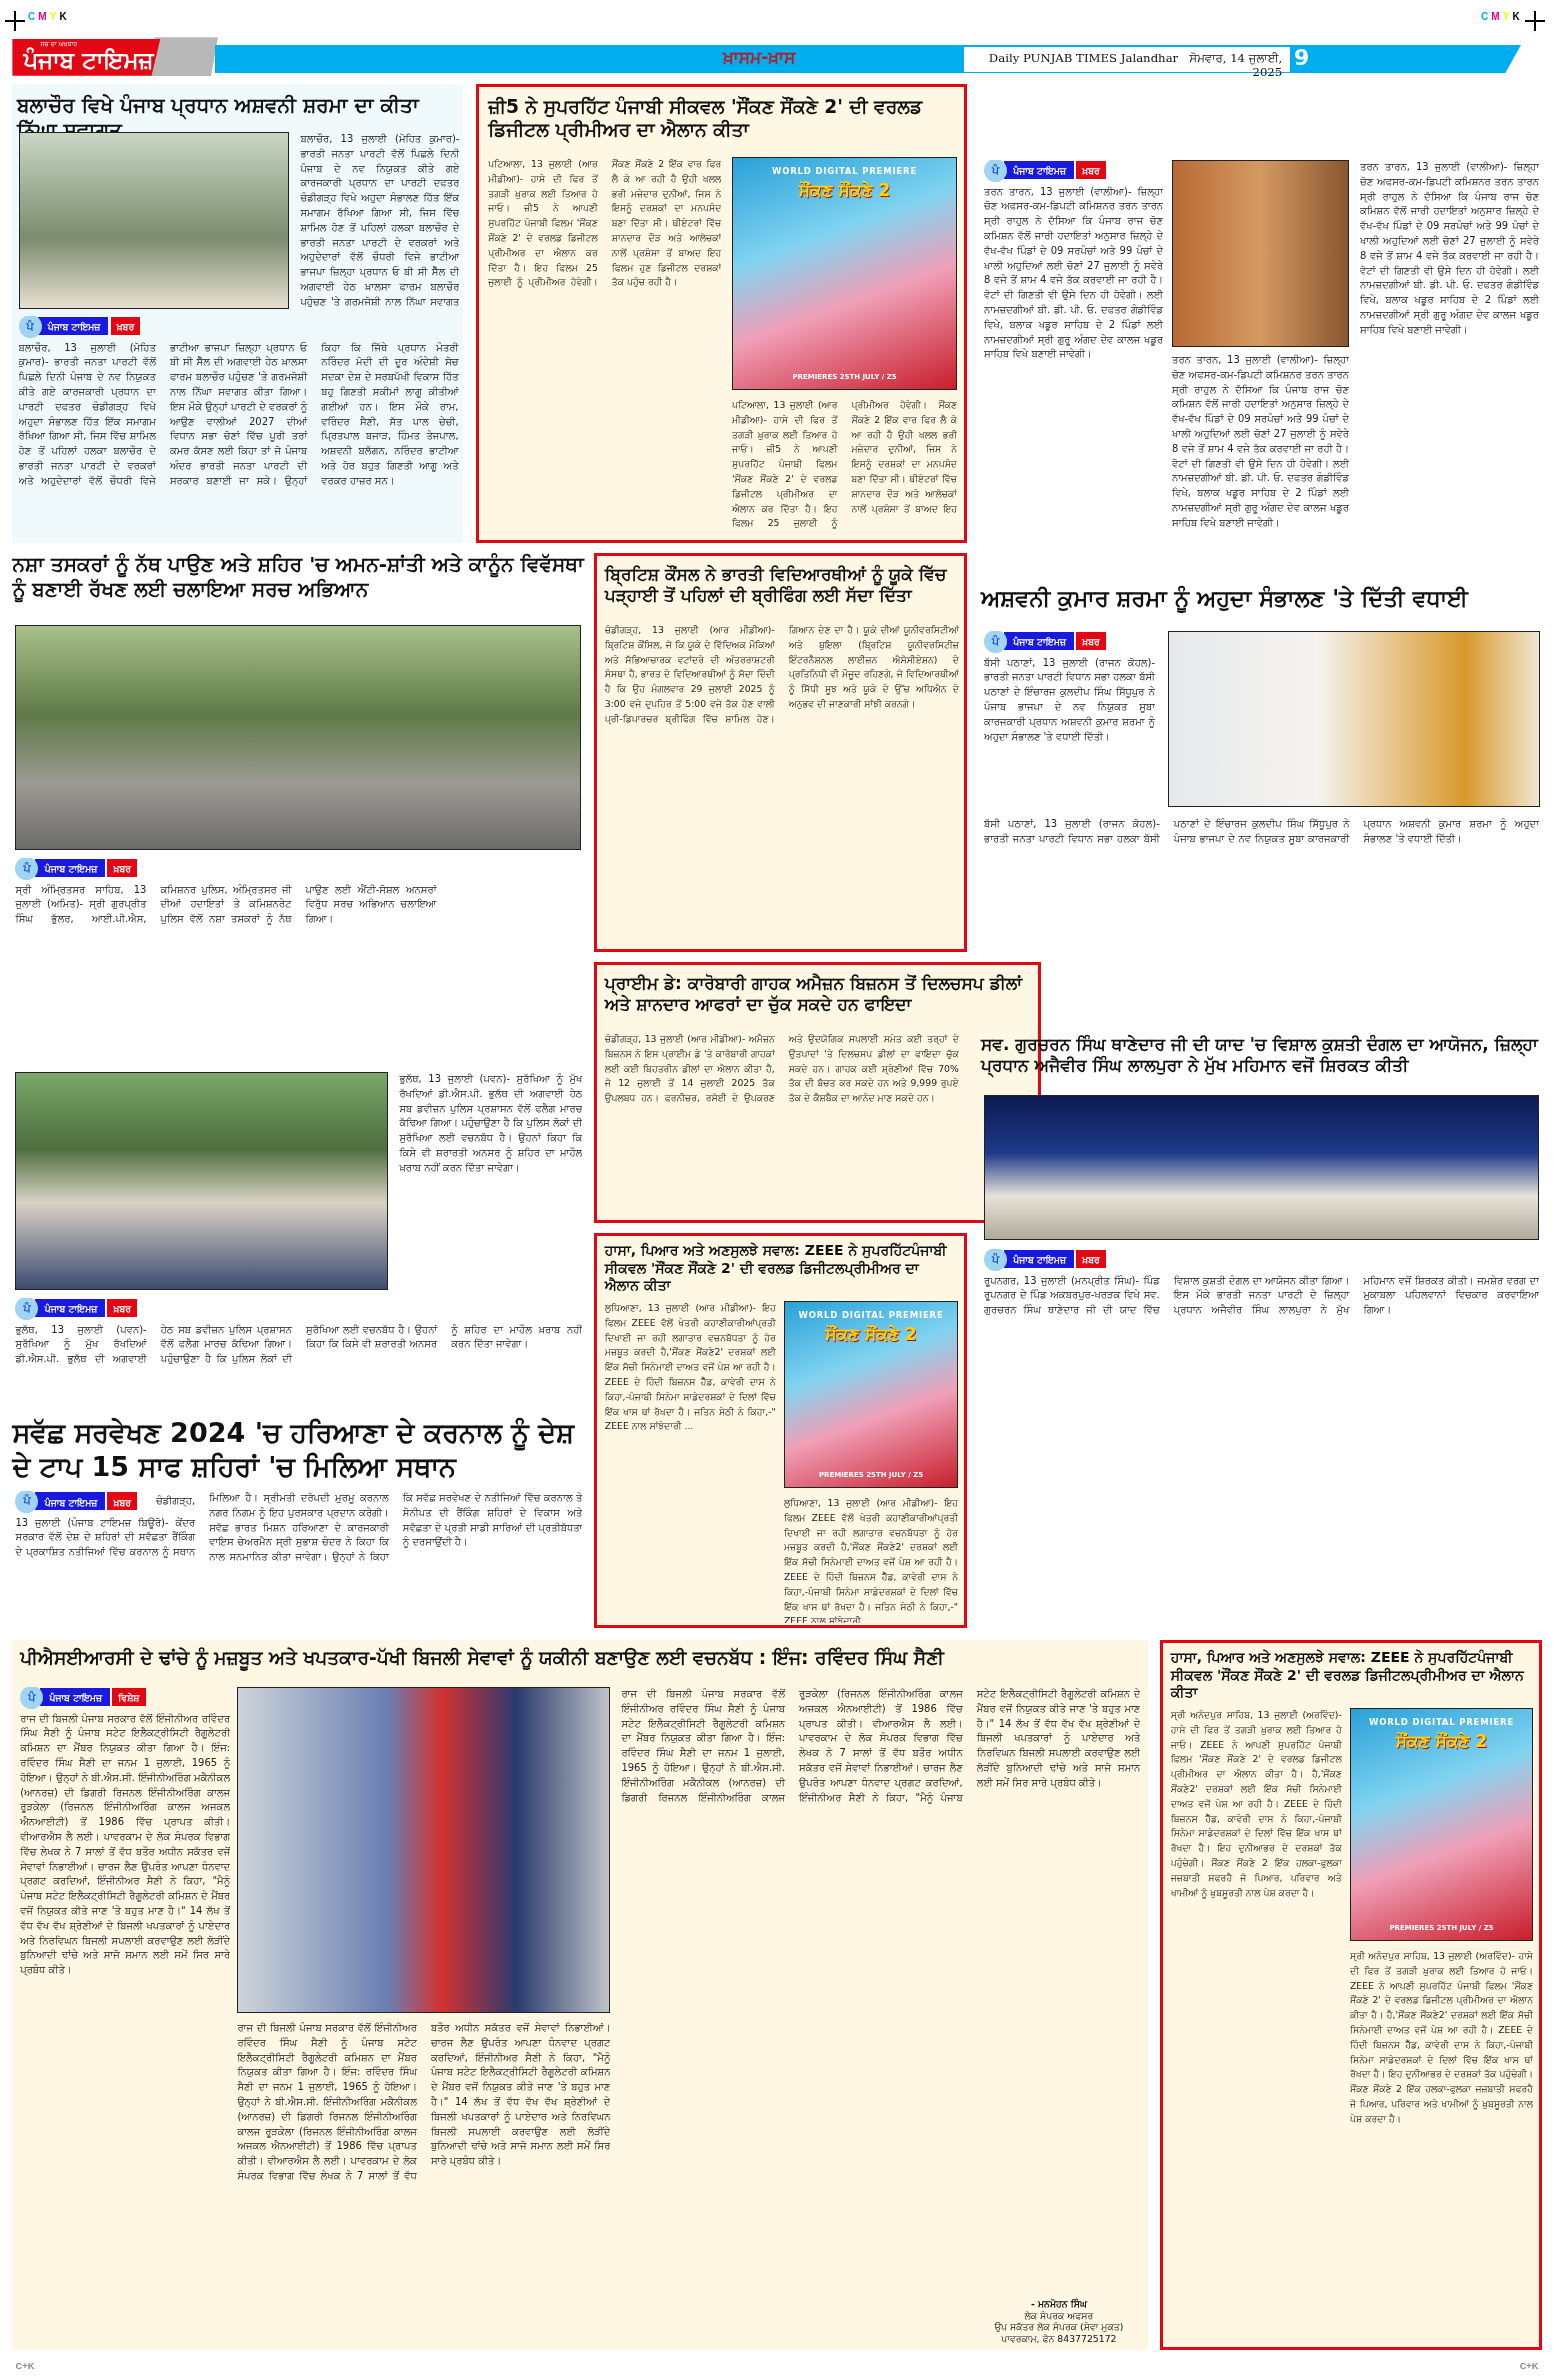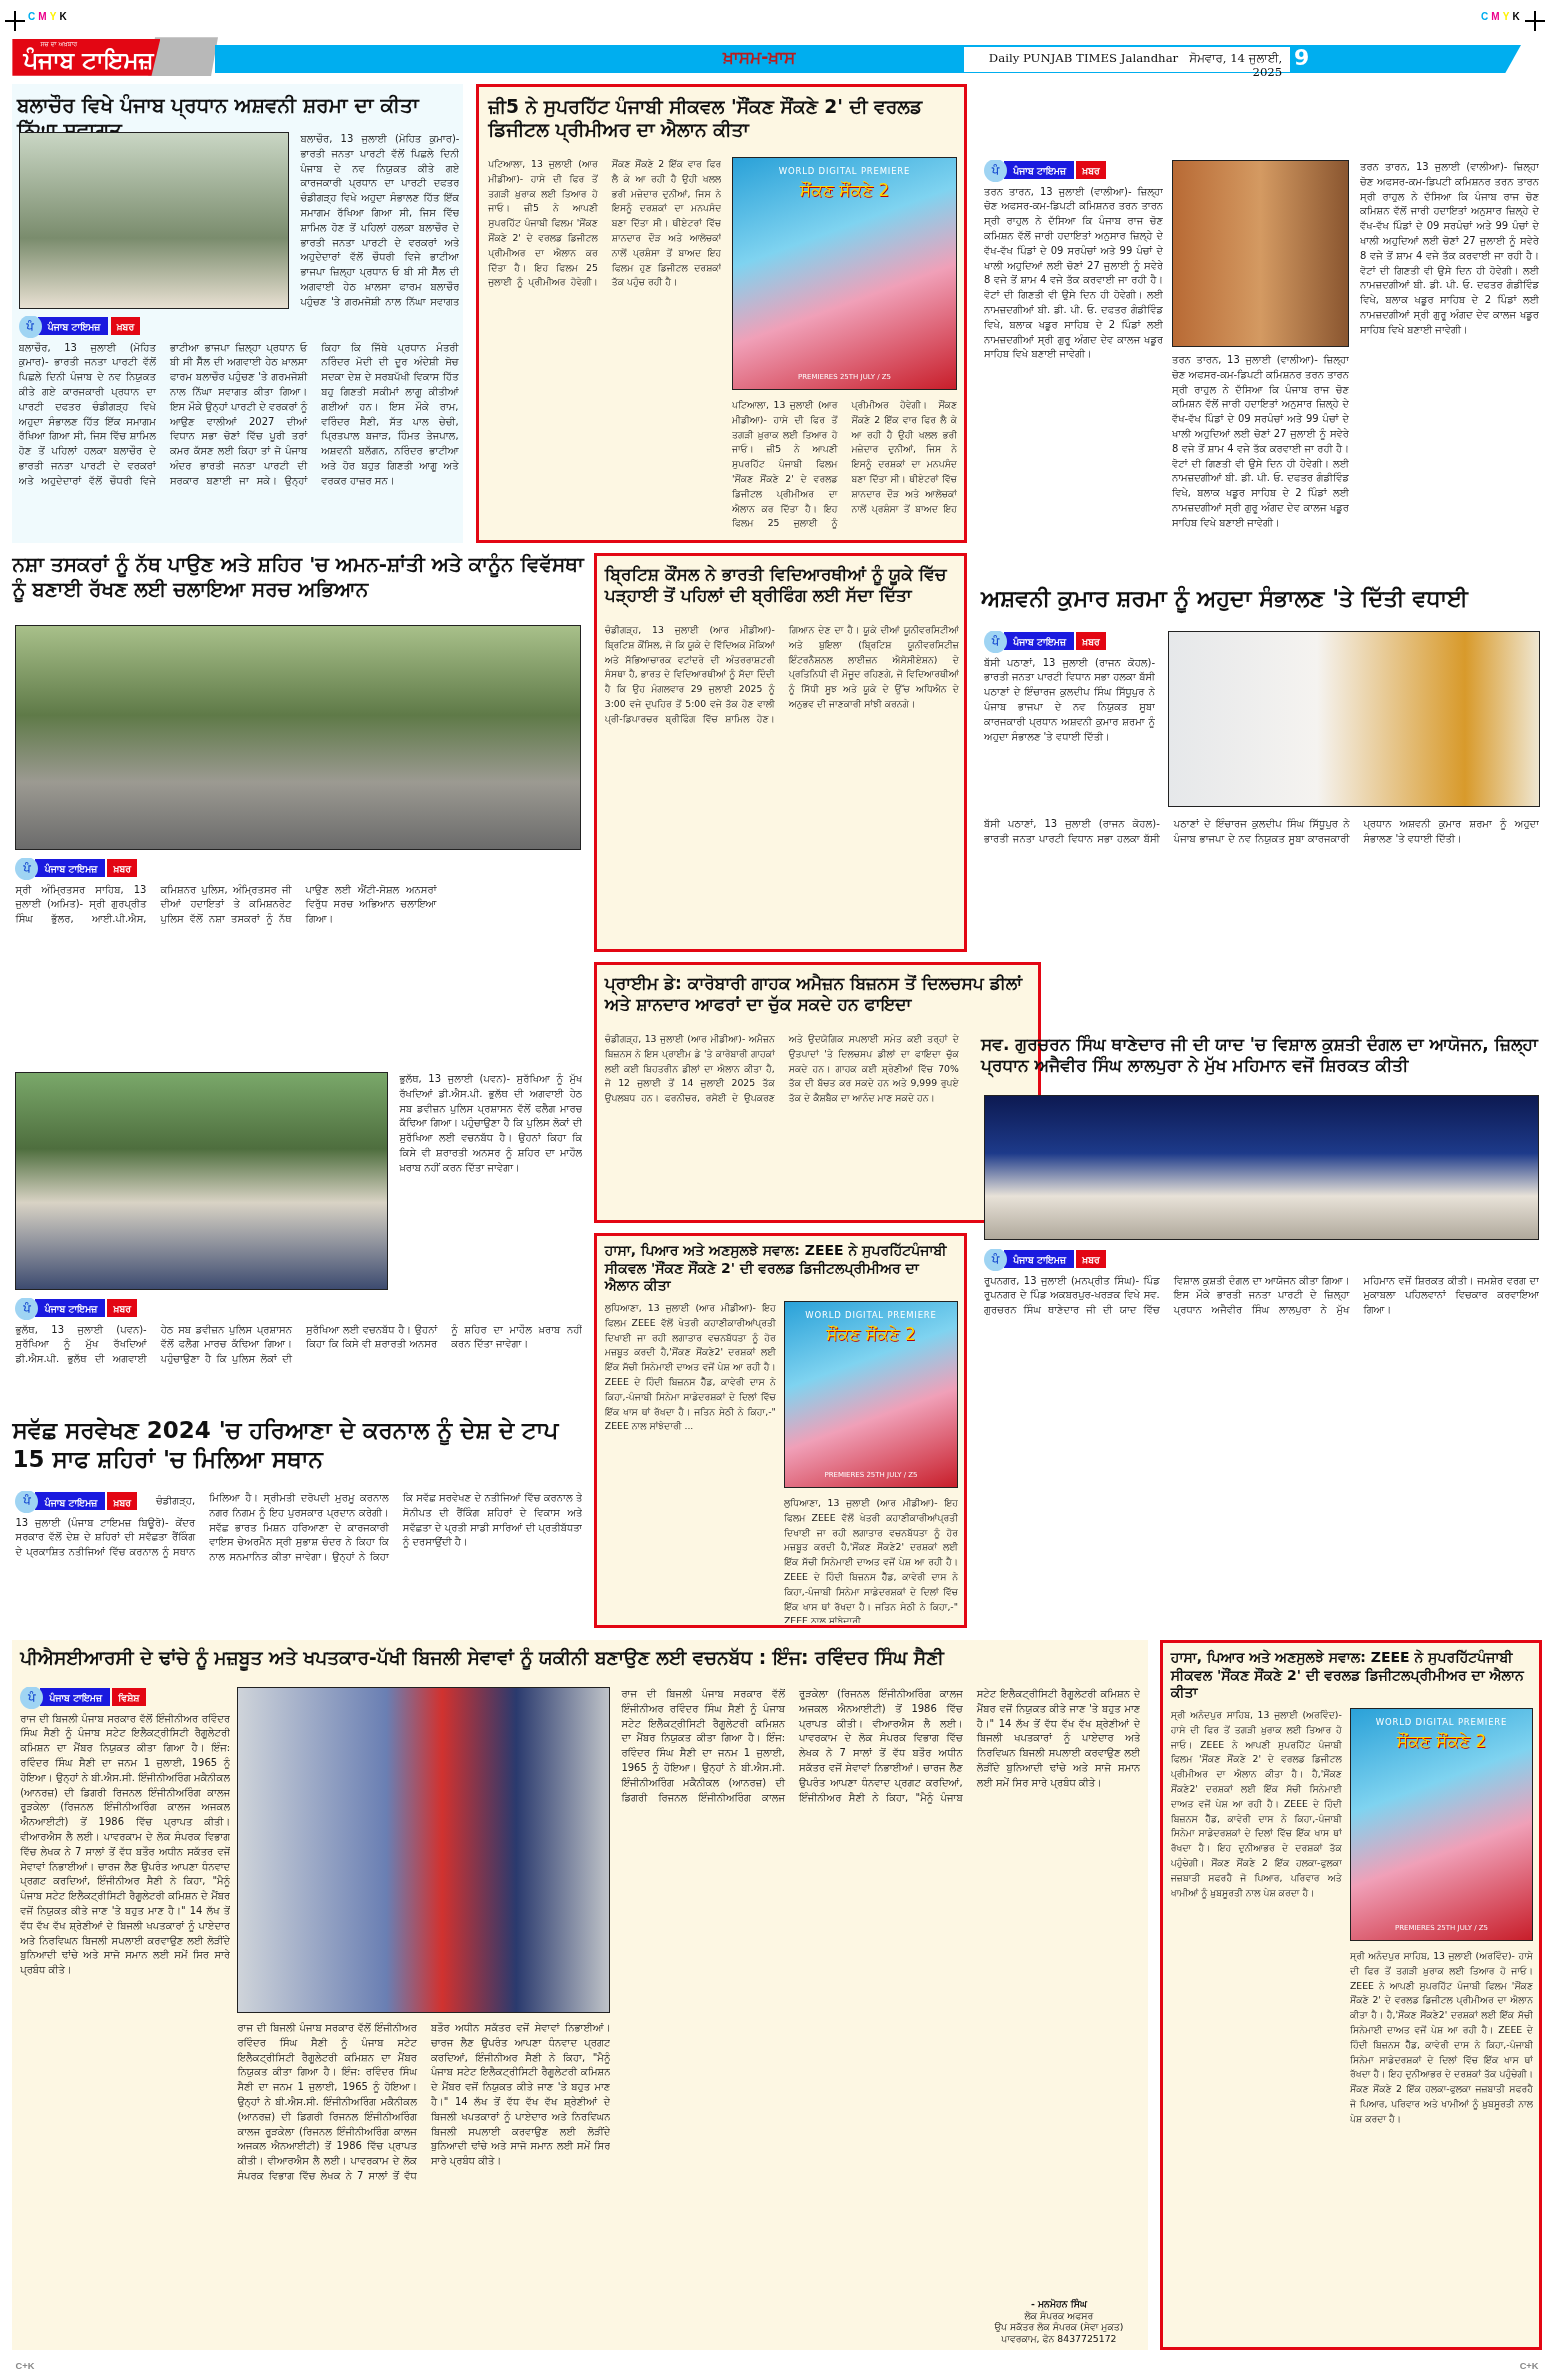--- a/index.html
+++ b/index.html
@@ -19,21 +19,21 @@
 .mh-page{position:absolute;left:1294px;top:14px;color:#fff;font-size:22px;font-weight:bold}
 .headline{font-weight:bold;line-height:1.25;color:#111}
 .body{font-size:10px;line-height:14.8px;color:#222;text-align:justify;column-gap:14px}
 .box-red{position:absolute;border:3.1px solid #e30613;background:#fdf7e3}
 .box-tint{position:absolute;background:#f0fafd}
 .tag{display:inline-flex;align-items:center;height:20px;margin-bottom:4.7px}
 .tag .logo{width:23px;height:23px;border-radius:50%;background:#9fd4f3;color:#1b4fd1;font-weight:bold;font-size:11px;display:flex;align-items:center;justify-content:center;margin-right:-3.1px;position:relative;z-index:1}
 .tag .brand{background:#1a1adf;color:#fff;font-size:9.3px;font-weight:bold;padding:3.9px 7.8px 3.9px 9.3px;height:18.7px}
 .tag .kind{background:#e30613;color:#fff;font-size:9.3px;font-weight:bold;padding:3.9px 6.2px;height:18.7px;margin-left:2.3px}
 .photo{position:absolute;border:1.6px solid #222}
-.poster{background:linear-gradient(160deg,#2aa1d8 0%,#7fd3f0 35%,#f0a0b8 60%,#c81e2a 100%);color:#fff;font-weight:normal;text-align:center}
+.poster{background:linear-gradient(160deg,#2aa1d8 0%,#7fd3f0 35%,#f0a0b8 60%,#c81e2a 100%);color:#fff;font-weight:bold;text-align:center}
 .poster .t1{font-size:8.5px;margin-top:7.8px;letter-spacing:0.8px}
 .poster .t2{font-size:17px;color:#ffd400;margin-top:4.7px;text-shadow:0.8px 0.8px 0 #b00}
 .poster .t3{font-size:7px;position:absolute;bottom:7.8px;left:0;right:0}
 .footer-cmyk{position:absolute;bottom:6.2px;font:bold 9.3px "Liberation Sans",sans-serif;color:#888}
 </style>
 </head>
 <body>
 
 <div class="crop" style="left:4.7px;top:11px"></div>
 <div class="cmyk" style="left:28px">
@@ -155,21 +155,21 @@
     <div class="tag">
       <span class="logo">ਪੰ</span>
       <span class="brand">ਪੰਜਾਬ ਟਾਇਮਜ਼</span>
       <span class="kind">ਖ਼ਬਰ</span>
     </div>
     <div class="body" style="columns:3;height:334px">ਰੂਪਨਗਰ, 13 ਜੁਲਾਈ (ਮਨਪ੍ਰੀਤ ਸਿੰਘ)- ਪਿੰਡ ਰੂਪਨਗਰ ਦੇ ਪਿੰਡ ਅਕਬਰਪੁਰ-ਖਰੜਕ ਵਿਖੇ ਸਵ. ਗੁਰਚਰਨ ਸਿੰਘ ਥਾਣੇਦਾਰ ਜੀ ਦੀ ਯਾਦ ਵਿੱਚ ਵਿਸ਼ਾਲ ਕੁਸ਼ਤੀ ਦੰਗਲ ਦਾ ਆਯੋਜਨ ਕੀਤਾ ਗਿਆ। ਇਸ ਮੌਕੇ ਭਾਰਤੀ ਜਨਤਾ ਪਾਰਟੀ ਦੇ ਜ਼ਿਲ੍ਹਾ ਪ੍ਰਧਾਨ ਅਜੈਵੀਰ ਸਿੰਘ ਲਾਲਪੁਰਾ ਨੇ ਮੁੱਖ ਮਹਿਮਾਨ ਵਜੋਂ ਸ਼ਿਰਕਤ ਕੀਤੀ। ਜਮਸ਼ੇਰ ਵਰਗ ਦਾ ਮੁਕਾਬਲਾ ਪਹਿਲਵਾਨਾਂ ਵਿਚਕਾਰ ਕਰਵਾਇਆ ਗਿਆ।</div>
   </div>
 </article>
 
 <article style="position:absolute;left:12.4px;top:1416px;width:574px;height:218px">
-  <h2 class="headline" style="font-size:23px">ਸਵੱਛ ਸਰਵੇਖਣ 2024 'ਚ ਹਰਿਆਣਾ ਦੇ ਕਰਨਾਲ ਨੂੰ ਦੇਸ਼ ਦੇ ਟਾਪ 15 ਸਾਫ ਸ਼ਹਿਰਾਂ 'ਚ ਮਿਲਿਆ ਸਥਾਨ</h2>
+  <h2 class="headline" style="font-size:27px">ਸਵੱਛ ਸਰਵੇਖਣ 2024 'ਚ ਹਰਿਆਣਾ ਦੇ ਕਰਨਾਲ ਨੂੰ ਦੇਸ਼ ਦੇ ਟਾਪ 15 ਸਾਫ ਸ਼ਹਿਰਾਂ 'ਚ ਮਿਲਿਆ ਸਥਾਨ</h2>
   <div style="position:absolute;left:3.1px;top:75px;width:567px;height:140px;overflow:hidden">
     <div class="body" style="columns:3;height:140px">
       <div class="tag">
         <span class="logo">ਪੰ</span>
         <span class="brand">ਪੰਜਾਬ ਟਾਇਮਜ਼</span>
         <span class="kind">ਖ਼ਬਰ</span>
       </div>
       <span>ਚੰਡੀਗੜ੍ਹ, 13 ਜੁਲਾਈ (ਪੰਜਾਬ ਟਾਇਮਜ਼ ਬਿਊਰੋ)- ਕੇਂਦਰ ਸਰਕਾਰ ਵੱਲੋਂ ਦੇਸ਼ ਦੇ ਸ਼ਹਿਰਾਂ ਦੀ ਸਵੱਛਤਾ ਰੈਂਕਿੰਗ ਦੇ ਪ੍ਰਕਾਸ਼ਿਤ ਨਤੀਜਿਆਂ ਵਿੱਚ ਕਰਨਾਲ ਨੂੰ ਸਥਾਨ ਮਿਲਿਆ ਹੈ। ਸ੍ਰੀਮਤੀ ਦਰੋਪਦੀ ਮੁਰਮੂ ਕਰਨਾਲ ਨਗਰ ਨਿਗਮ ਨੂੰ ਇਹ ਪੁਰਸਕਾਰ ਪ੍ਰਦਾਨ ਕਰੇਗੀ। ਸਵੱਛ ਭਾਰਤ ਮਿਸ਼ਨ ਹਰਿਆਣਾ ਦੇ ਕਾਰਜਕਾਰੀ ਵਾਇਸ ਚੇਅਰਮੈਨ ਸ੍ਰੀ ਸੁਭਾਸ਼ ਚੰਦਰ ਨੇ ਕਿਹਾ ਕਿ ਨਾਲ ਸਨਮਾਨਿਤ ਕੀਤਾ ਜਾਵੇਗਾ। ਉਨ੍ਹਾਂ ਨੇ ਕਿਹਾ ਕਿ ਸਵੱਛ ਸਰਵੇਖਣ ਦੇ ਨਤੀਜਿਆਂ ਵਿੱਚ ਕਰਨਾਲ ਤੇ ਸੋਨੀਪਤ ਦੀ ਰੈਂਕਿੰਗ ਸ਼ਹਿਰਾਂ ਦੇ ਵਿਕਾਸ ਅਤੇ ਸਵੱਛਤਾ ਦੇ ਪ੍ਰਤੀ ਸਾਡੀ ਸਾਰਿਆਂ ਦੀ ਪ੍ਰਤੀਬੱਧਤਾ ਨੂੰ ਦਰਸਾਉਂਦੀ ਹੈ।</span>
     </div>
   </div>

